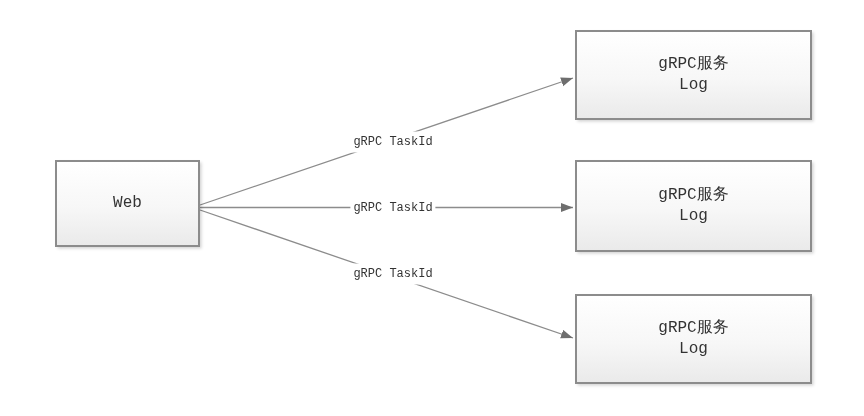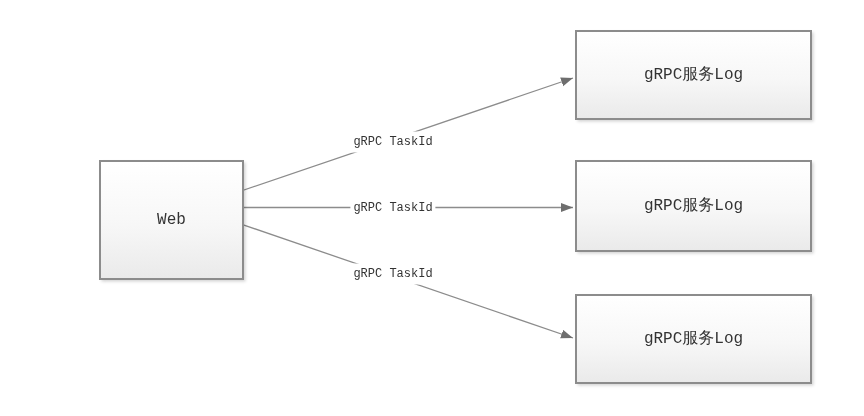--- a/index.html
+++ b/index.html
@@ -23,33 +23,32 @@
     width: 864px;
     height: 416px;
   }
   .node {
     position: absolute;
     box-sizing: border-box;
     border: 2px solid #8c8c8c;
     background: linear-gradient(to bottom, #ffffff 0%, #f7f7f7 55%, #eaeaea 100%);
     box-shadow: 1.5px 1.5px 3px rgba(0,0,0,0.18);
     display: flex;
-    flex-direction: row;
+    flex-direction: column;
     align-items: center;
     justify-content: center;
     text-align: center;
     font-size: 16px;
     line-height: 21px;
   }
   .node-web {
     left: 55px;
     top: 160px;
     width: 145px;
-    height: 120px;
-    margin-left: 44px;
+    height: 87px;
   }
   .node-service-top    { left: 575px; top: 30px;  width: 237px; height: 90px; }
   .node-service-middle { left: 575px; top: 160px; width: 237px; height: 92px; }
   .node-service-bottom { left: 575px; top: 294px; width: 237px; height: 90px; }
   .edge-label {
     position: absolute;
     transform: translate(-50%, -50%);
     background: #ffffff;
     padding: 1px 3px;
     font-size: 12px;

